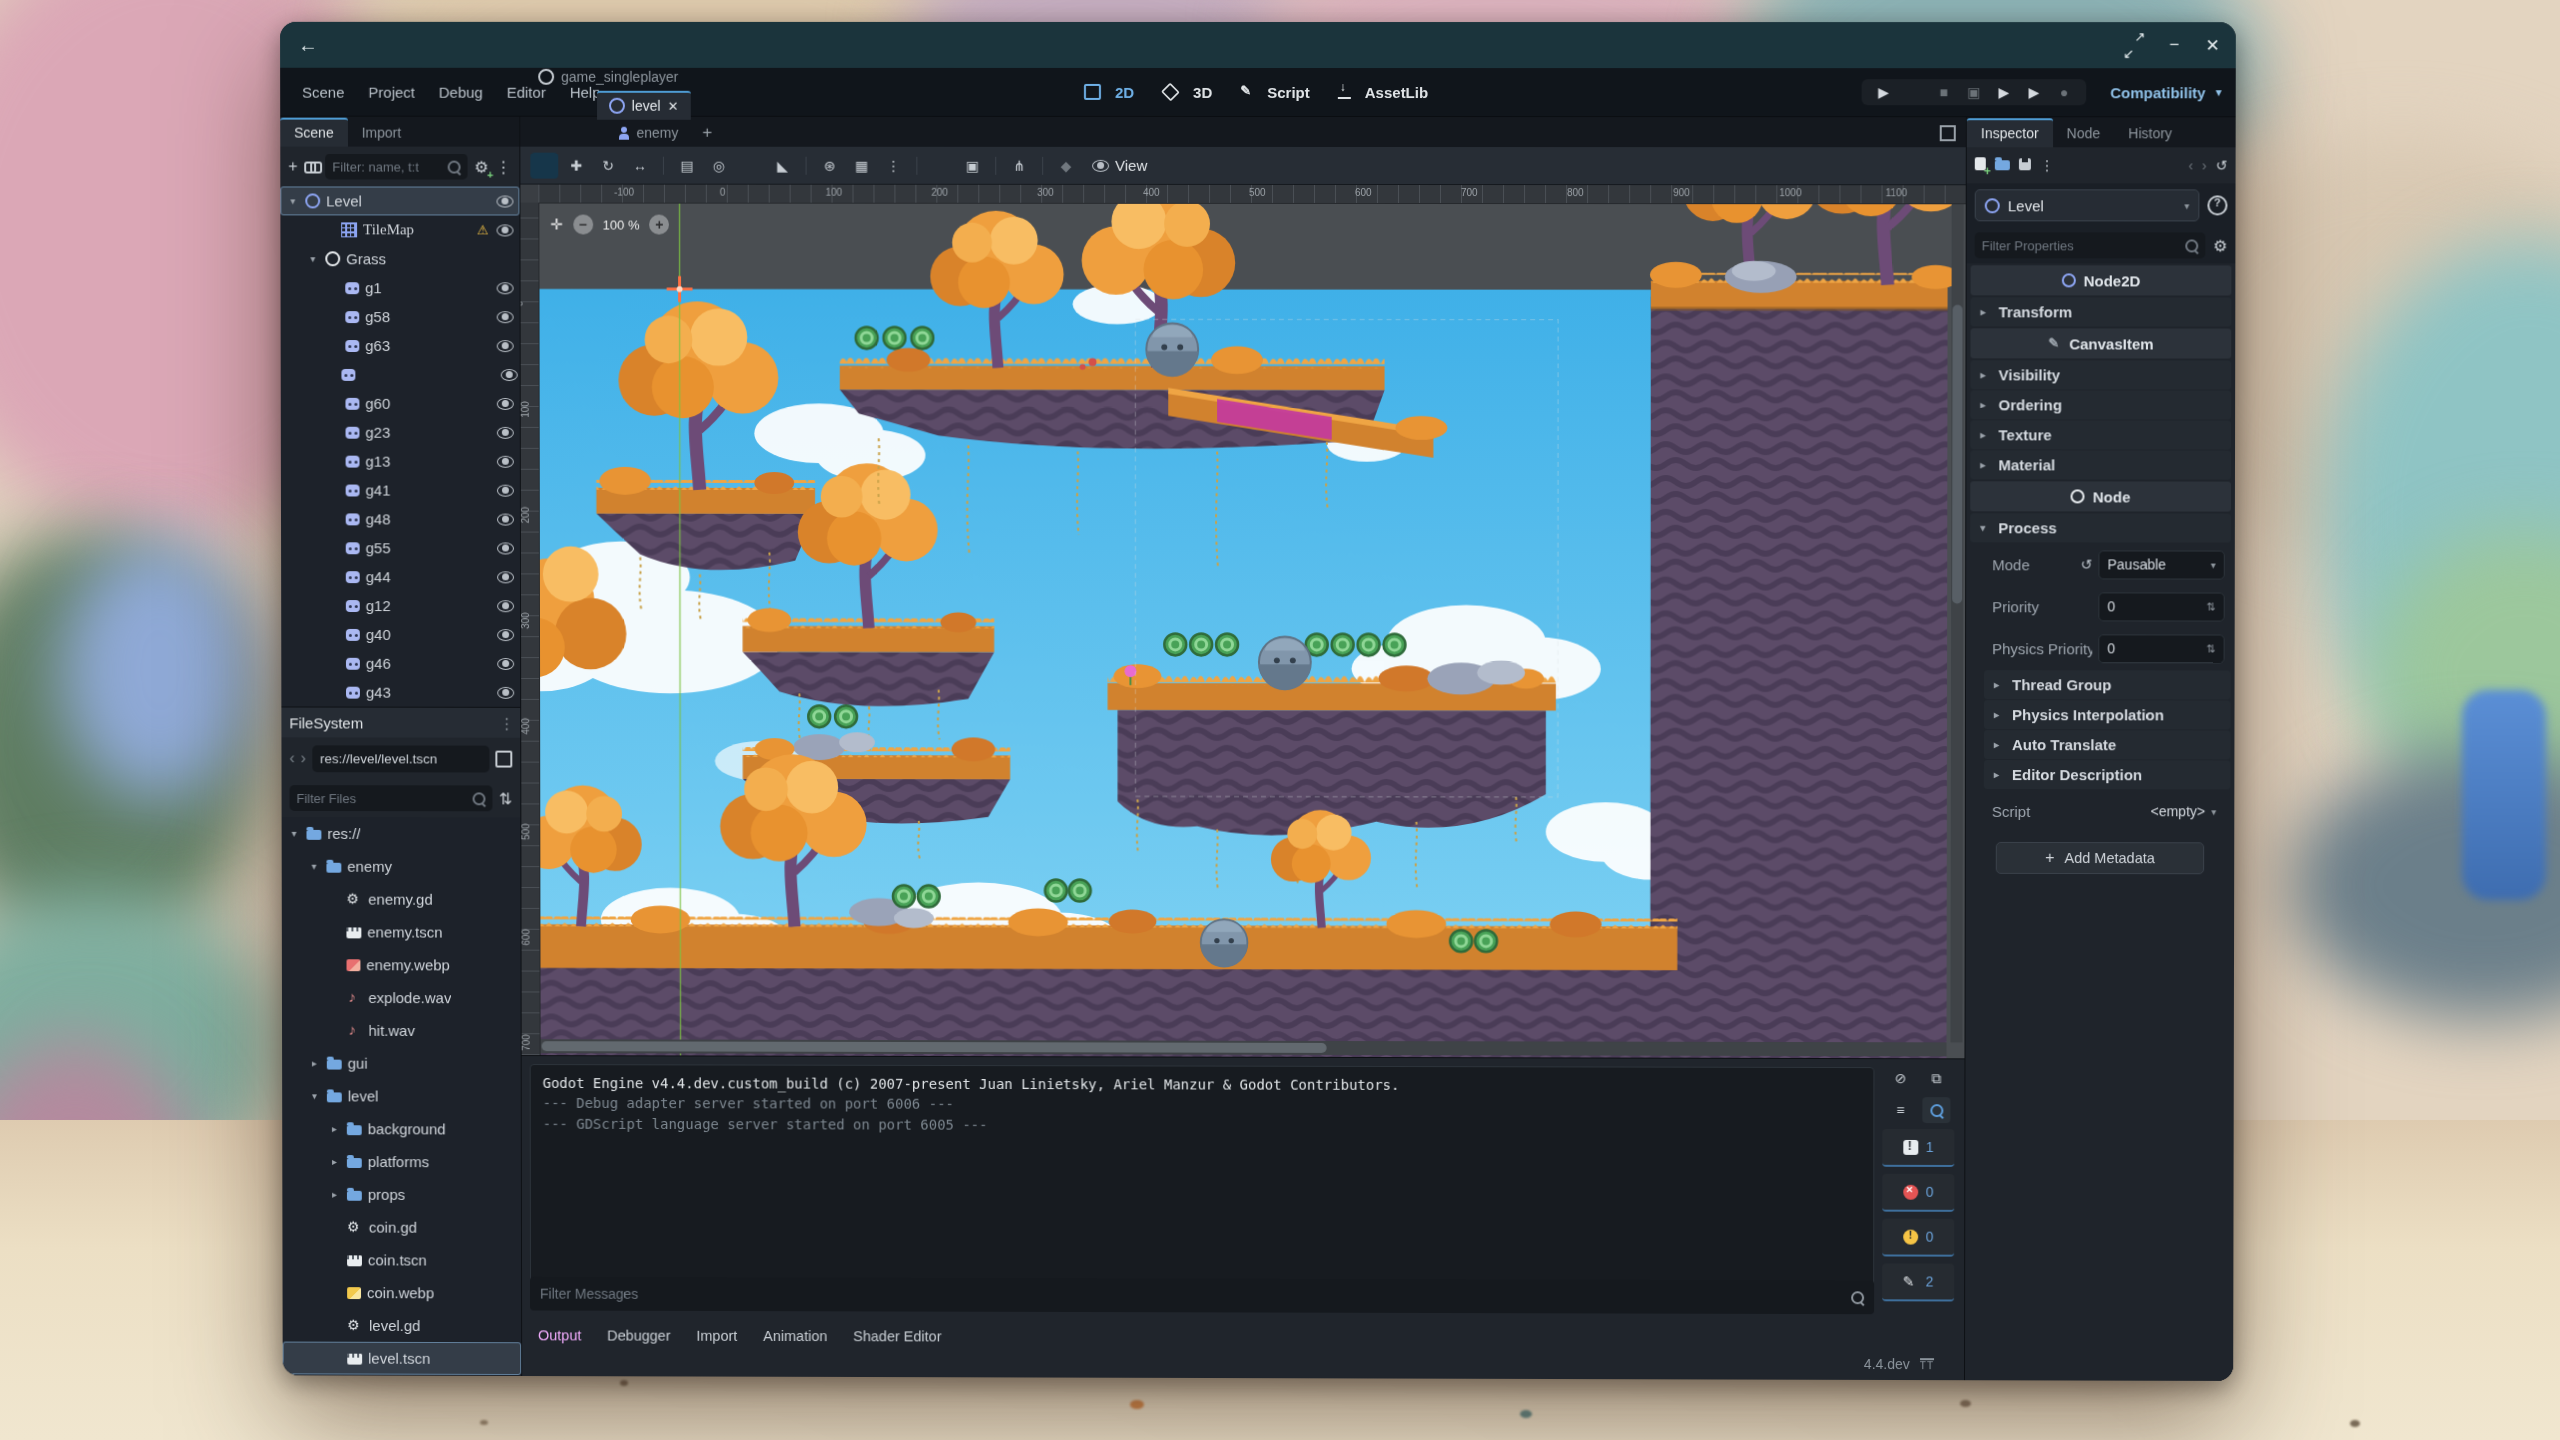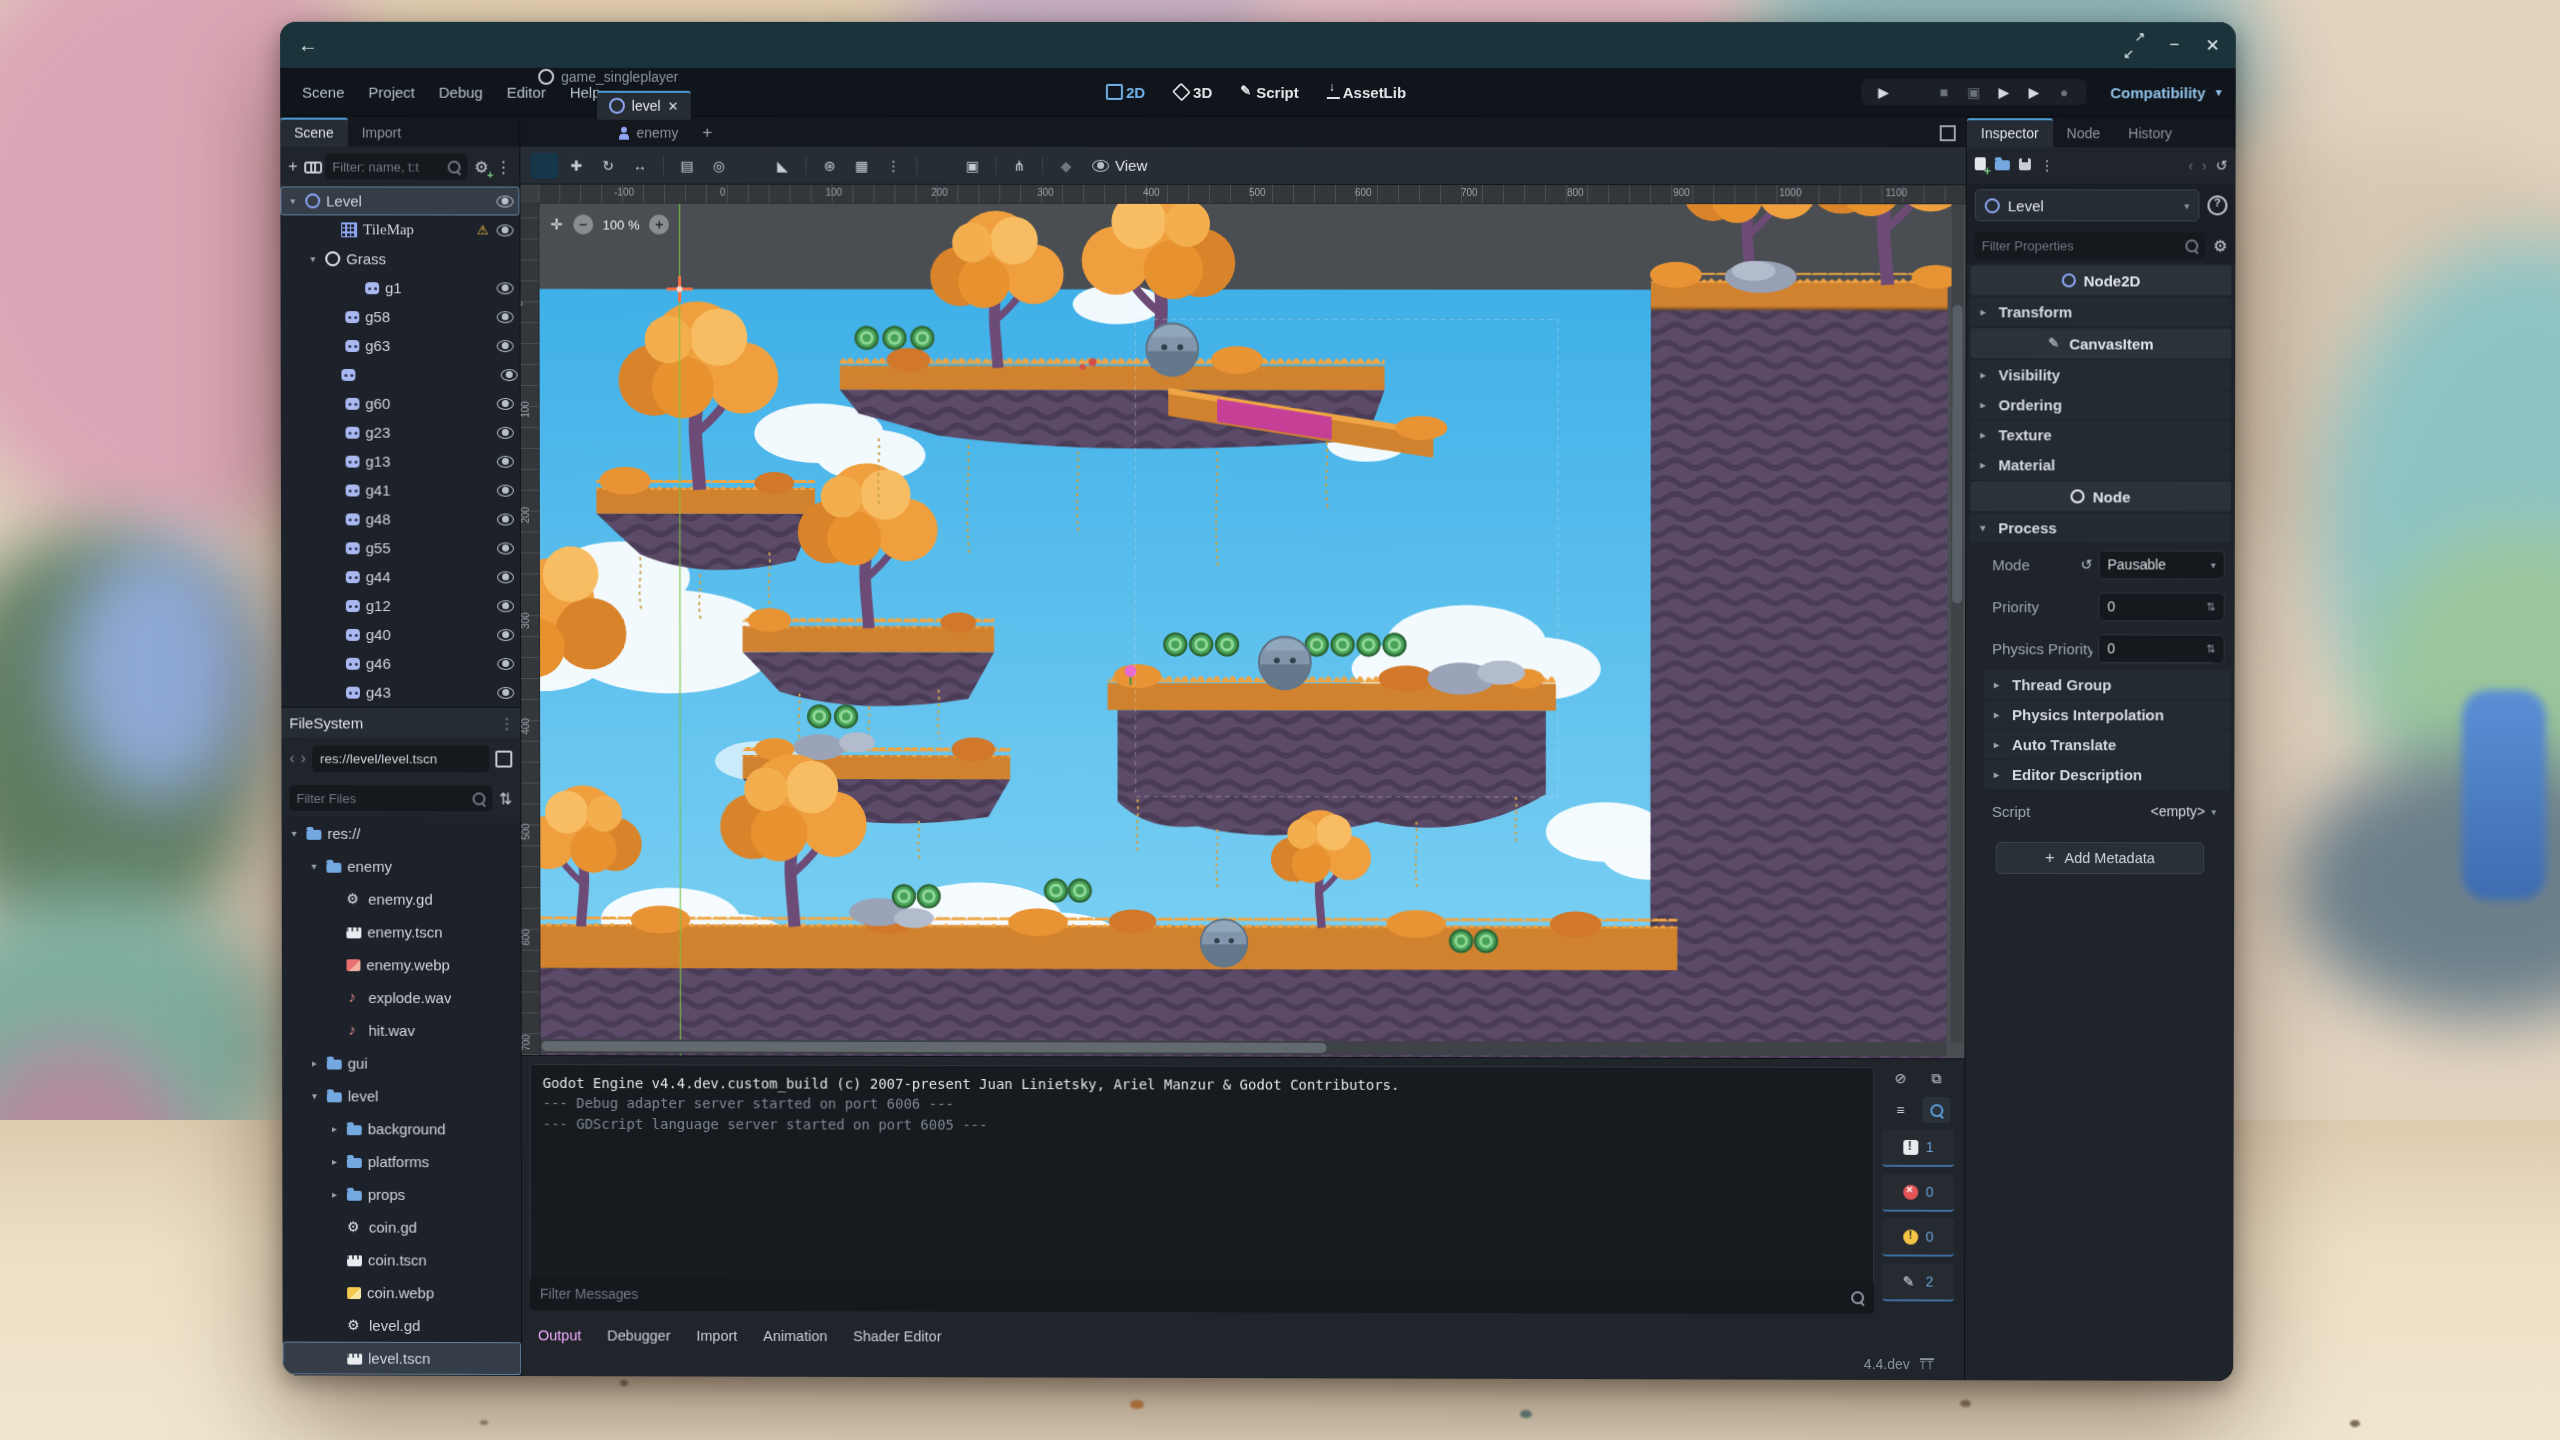--- a/index.html
+++ b/index.html
@@ -23,21 +23,21 @@
   .tb-title{flex:1;text-align:center;font-weight:bold;color:#e4ebee;font-size:17px;letter-spacing:.3px;}
   .tb-ctrl{position:absolute;right:16px;display:flex;gap:26px;align-items:center;color:#e4ebee;font-size:17px;}
   .i-fs{position:relative;width:18px;height:18px;display:inline-block;}
   .i-fs::before{content:"↗";position:absolute;right:-2px;top:-7px;font-size:13px;}
   .i-fs::after{content:"↙";position:absolute;left:-2px;bottom:-7px;font-size:13px;}
   
   .menubar{height:48px;background:#10151b;display:flex;align-items:center;position:relative;flex:none;border-bottom:1px solid #0a0d11;}
   .menus{display:flex;gap:4px;padding-left:12px;}
   .menu-item{padding:4px 10px;color:#b9c1c9;border-radius:4px;cursor:pointer;}
   .ctx{position:absolute;left:50%;transform:translateX(-50%);display:flex;gap:8px;align-items:center;}
-  .ctx-item{display:flex;gap:3px;align-items:center;padding:4px 10px;border-radius:4px;color:#dfe3e6;font-weight:bold;cursor:pointer;}
+  .ctx-item{display:flex;gap:14px;align-items:center;padding:4px 10px;border-radius:4px;color:#dfe3e6;font-weight:bold;cursor:pointer;}
   .ctx-item.active{color:#6fb1e8;}
   .ci{width:13px;height:12px;display:inline-block;position:relative;}
   .ic-ctx-2d{border:2px solid #6fb1e8;border-radius:2px;}
   .ctx-item:not(.active) .ic-ctx-2d{border-color:#dfe3e6;}
   .ic-ctx-3d{border:2px solid #dfe3e6;transform:rotate(45deg) scale(.8);border-radius:2px;}
   .ic-ctx-script::before{content:"✎";font-size:13px;position:absolute;top:-3px;}
   .ic-ctx-assetlib{border-bottom:2px solid #dfe3e6;}
   .ic-ctx-assetlib::before{content:"↓";font-size:12px;position:absolute;top:-5px;left:2px;}
   .transport{position:absolute;right:14px;display:flex;align-items:center;gap:10px;}
   .tr-group{display:flex;align-items:center;gap:14px;background:#1b2026;border-radius:6px;padding:5px 14px;}
@@ -349,21 +349,21 @@
             </div>
 
             <div class="trow" style="padding-left: 26px;">
               <span class="chev">▾</span>
               <span class="nicon ic-node"></span>
               <span class="nlabel">Grass</span>
               <span class="spacer"></span>
 
             </div>
 
-            <div class="trow" style="padding-left: 46px; margin-left: 20px;">
+            <div class="trow" style="padding-left: 46px;">
               <span class="chev"></span>
               <span class="nicon ic-sprite"></span>
               <span class="nlabel">g1</span>
               <span class="spacer"></span>
 
               <span class="i-eye"></span>
             </div>
 
             <div class="trow" style="padding-left: 46px;">
               <span class="chev"></span>

